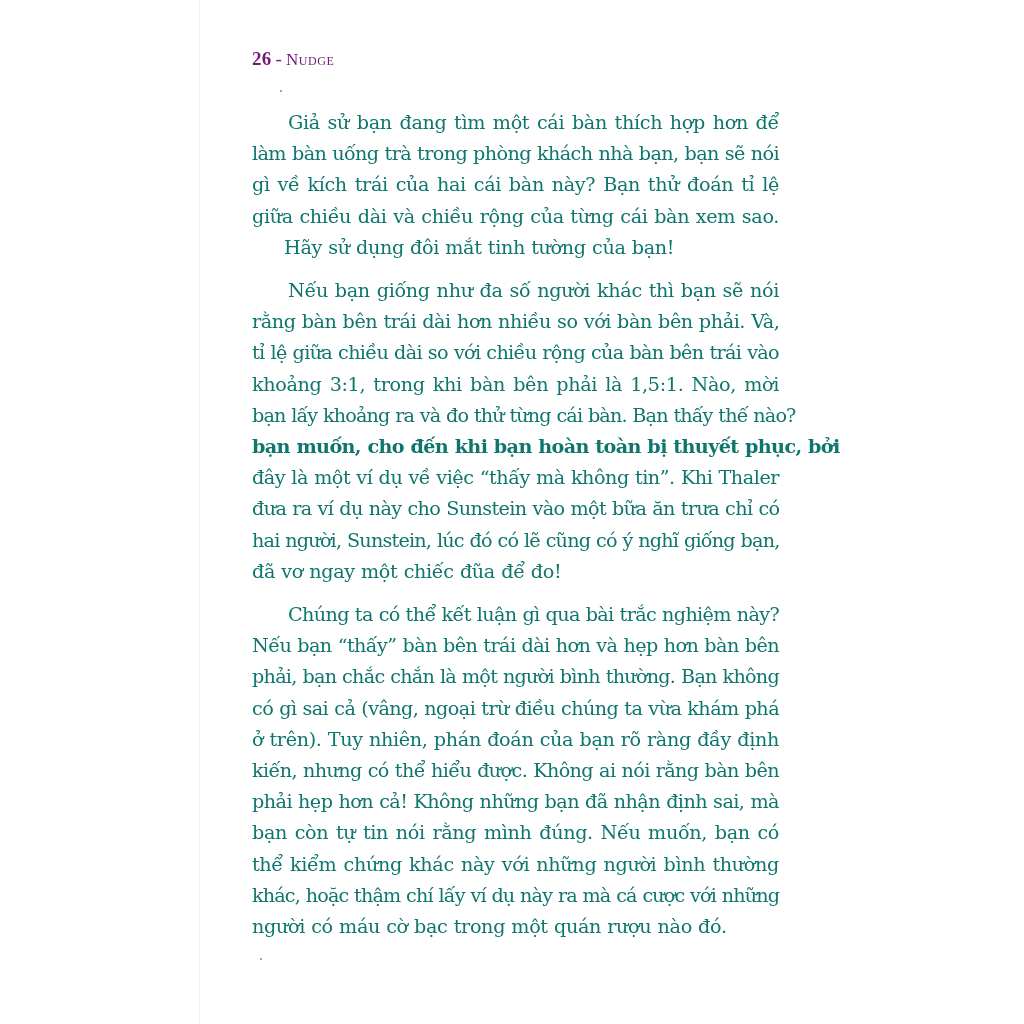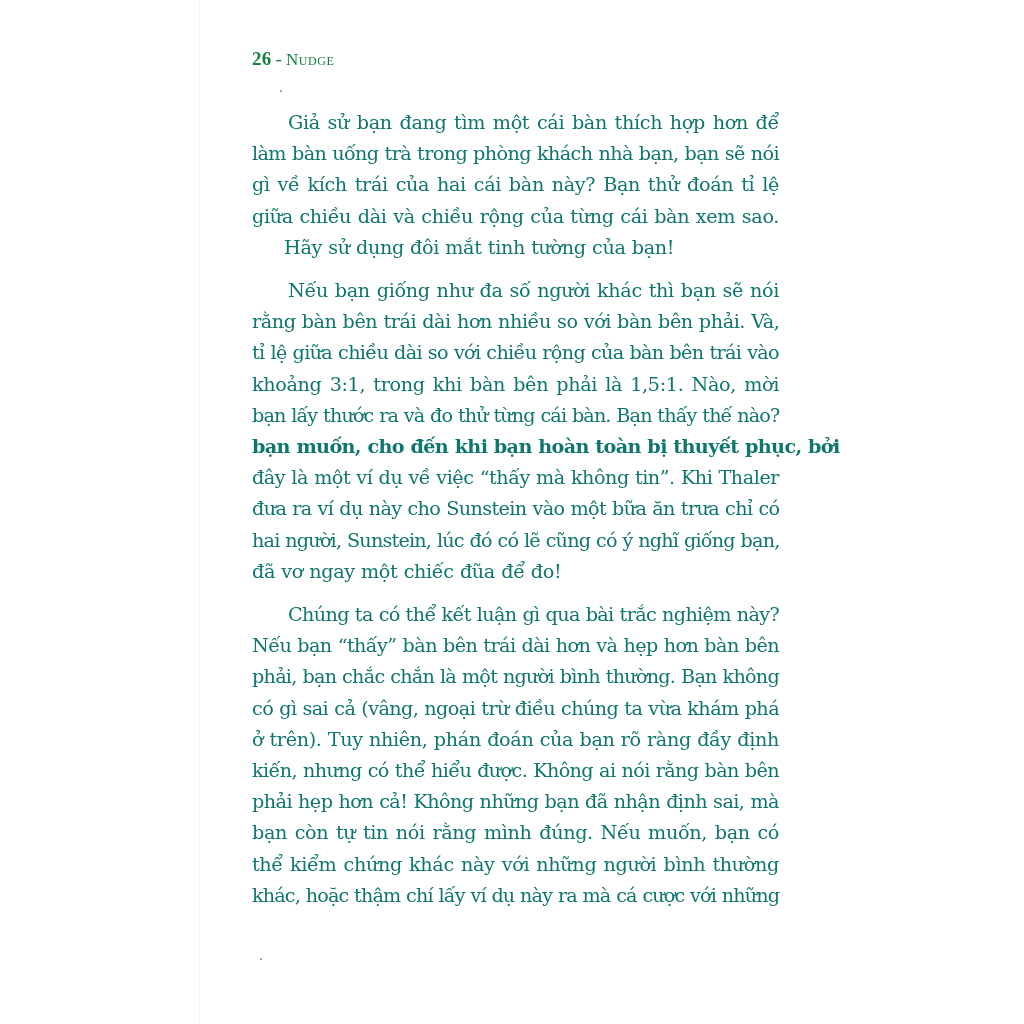--- a/index.html
+++ b/index.html
@@ -20,21 +20,21 @@
     width: 624px;
     height: 1024px;
     background: #ffffff;
     box-shadow: -1px 0 0 #f2f2f2;
   }
   .running-head {
     position: absolute;
     left: 52px;
     top: 48px;
     font-family: "Liberation Serif", "DejaVu Serif", serif;
-    color: #15803d;
+    color: #701a75;
     font-size: 19px;
     letter-spacing: 0.2px;
   }
   .running-head .page-num {
     font-weight: bold;
   }
   .running-head .sep {
     margin: 0 4px;
   }
   .running-head .book-title {
@@ -97,33 +97,34 @@
       <span class="line" style="display: block; width: auto; letter-spacing: -0.609259px;">làm bàn uống trà trong phòng khách nhà bạn, bạn sẽ nói</span>
       <span class="line" style="display: block; width: auto;">gì về kích trái của hai cái bàn này? Bạn thử đoán tỉ lệ</span>
       <span class="line" style="display: block; width: auto;">giữa chiều dài và chiều rộng của từng cái bàn xem sao.</span>
       <span class="line last" style="display: block; width: auto; margin-left: 32px;">Hãy sử dụng đôi mắt tinh tường của bạn!</span>
     </p>
     <p class="para">
       <span class="line first" style="display: block; width: auto;">Nếu bạn giống như đa số người khác thì bạn sẽ nói</span>
       <span class="line" style="display: block; width: auto; letter-spacing: -0.439286px;">rằng bàn bên trái dài hơn nhiều so với bàn bên phải. Và,</span>
       <span class="line" style="display: block; width: auto; letter-spacing: -0.672034px;">tỉ lệ giữa chiều dài so với chiều rộng của bàn bên trái vào</span>
       <span class="line" style="display: block; width: auto;">khoảng 3:1, trong khi bàn bên phải là 1,5:1. Nào, mời</span>
-      <span class="line" style="display: block; width: auto; letter-spacing: -0.867241px;">bạn lấy thước ra và đo thử từng cái bàn. Bạn thấy thế nào?</span>
+      <span class="line" style="display: block; width: auto; letter-spacing: -0.867241px;">bạn lấy khoảng ra và đo thử từng cái bàn. Bạn thấy thế nào?</span>
       <span class="line" style="display: block; width: auto; letter-spacing: -0.640909px; font-weight: bold;">bạn muốn, cho đến khi bạn hoàn toàn bị thuyết phục, bởi</span>
       <span class="line" style="display: block; width: auto; letter-spacing: -0.457143px;">đây là một ví dụ về việc “thấy mà không tin”. Khi Thaler</span>
       <span class="line" style="display: block; width: auto; letter-spacing: -0.617857px;">đưa ra ví dụ này cho Sunstein vào một bữa ăn trưa chỉ có</span>
       <span class="line" style="display: block; width: auto; letter-spacing: -0.807627px;">hai người, Sunstein, lúc đó có lẽ cũng có ý nghĩ giống bạn,</span>
       <span class="line last" style="display: block; width: auto;">đã vơ ngay một chiếc đũa để đo!</span>
     </p>
     <p class="para">
       <span class="line first" style="display: block; width: auto; letter-spacing: -0.638462px;">Chúng ta có thể kết luận gì qua bài trắc nghiệm này?</span>
       <span class="line" style="display: block; width: auto; letter-spacing: -0.572222px;">Nếu bạn “thấy” bàn bên trái dài hơn và hẹp hơn bàn bên</span>
       <span class="line" style="display: block; width: auto; letter-spacing: -0.75px;">phải, bạn chắc chắn là một người bình thường. Bạn không</span>
       <span class="line" style="display: block; width: auto; letter-spacing: -0.582143px;">có gì sai cả (vâng, ngoại trừ điều chúng ta vừa khám phá</span>
       <span class="line" style="display: block; width: auto;">ở trên). Tuy nhiên, phán đoán của bạn rõ ràng đầy định</span>
       <span class="line" style="display: block; width: auto; letter-spacing: -0.604545px;">kiến, nhưng có thể hiểu được. Không ai nói rằng bàn bên</span>
       <span class="line" style="display: block; width: auto; letter-spacing: -0.557547px;">phải hẹp hơn cả! Không những bạn đã nhận định sai, mà</span>
       <span class="line" style="display: block; width: auto;">bạn còn tự tin nói rằng mình đúng. Nếu muốn, bạn có</span>
       <span class="line" style="display: block; width: auto;">thể kiểm chứng khác này với những người bình thường</span>
       <span class="line" style="display: block; width: auto; letter-spacing: -0.858772px;">khác, hoặc thậm chí lấy ví dụ này ra mà cá cược với những</span>
+      <span class="line last" style="display: block; width: auto;">người có máu cờ bạc trong một quán rượu nào đó.</span>
     </p>
   </div>
 </div>
 
 </body></html>

